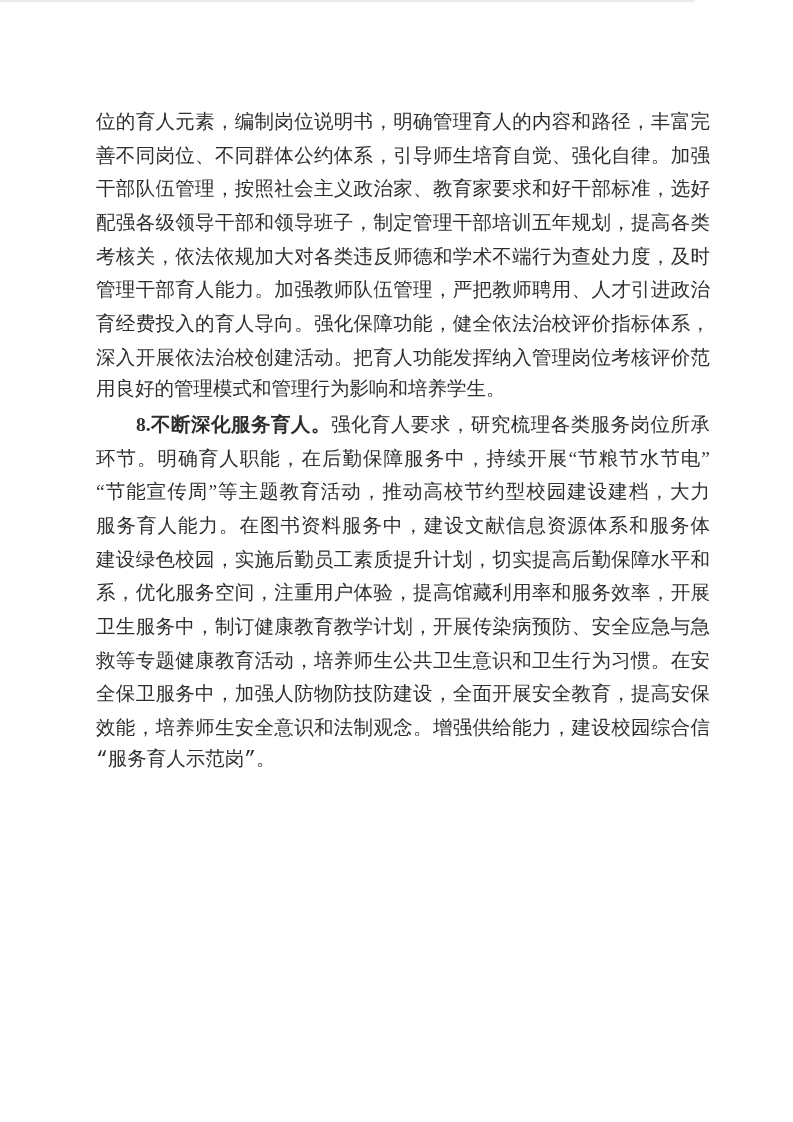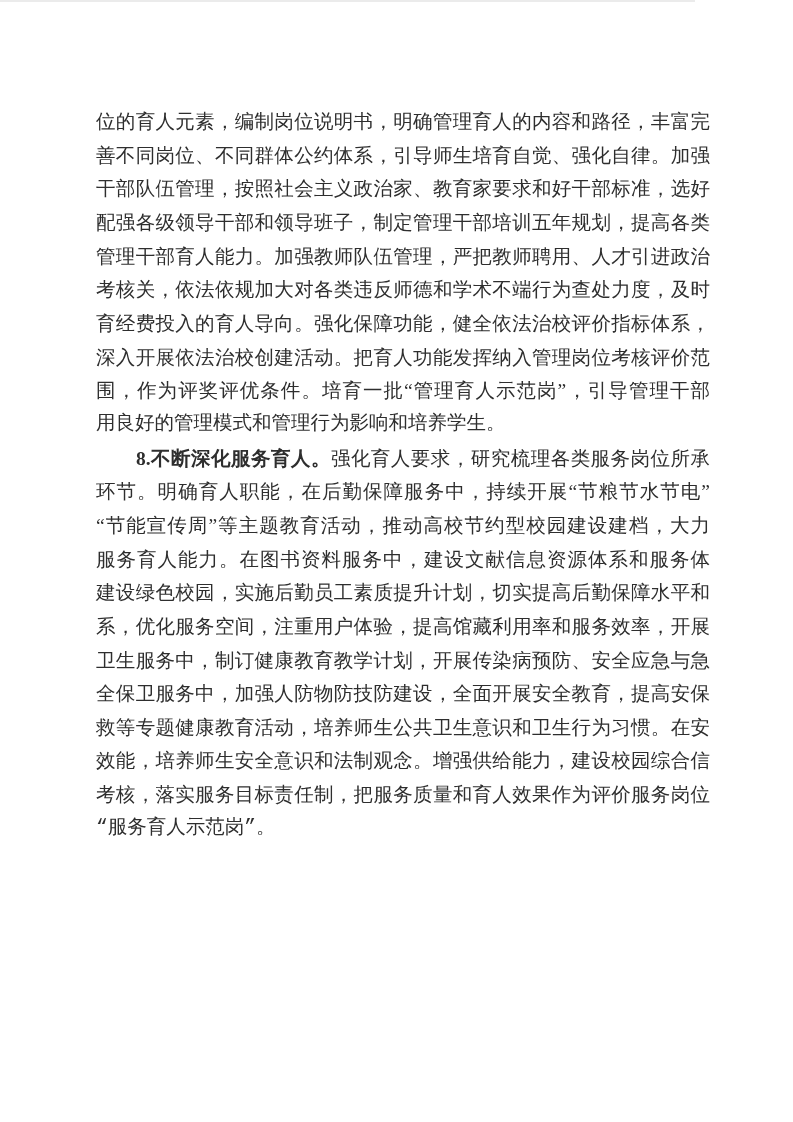--- a/index.html
+++ b/index.html
@@ -58,37 +58,35 @@
 <div class="page">
   <div class="scan-edge"></div>
 
   <div class="textblock">
 
     <div>
       <div class="line">位的育人元素，编制岗位说明书，明确管理育人的内容和路径，丰富完</div>
       <div class="line">善不同岗位、不同群体公约体系，引导师生培育自觉、强化自律。加强</div>
       <div class="line">干部队伍管理，按照社会主义政治家、教育家要求和好干部标准，选好</div>
       <div class="line">配强各级领导干部和领导班子，制定管理干部培训五年规划，提高各类</div>
+      <div class="line">考核关，依法依规加大对各类违反师德和学术不端行为查处力度，及时</div>
       <div class="line">管理干部育人能力。加强教师队伍管理，严把教师聘用、人才引进政治</div>
-      <div class="line">考核关，依法依规加大对各类违反师德和学术不端行为查处力度，及时</div>
       <div class="line">育经费投入的育人导向。强化保障功能，健全依法治校评价指标体系，</div>
       <div class="line">深入开展依法治校创建活动。把育人功能发挥纳入管理岗位考核评价范</div>
-      <div class="line">围，作为评奖评优条件。培育一批“管理育人示范岗”，引导管理干部</div>
       <div class="line para-end">用良好的管理模式和管理行为影响和培养学生。</div>
     </div>
 
     <div>
       <div class="line first-indent"><span class="bold">8.不断深化服务育人。</span><span>强化育人要求，研究梳理各类服务岗位所承</span></div>
       <div class="line">环节。明确育人职能，在后勤保障服务中，持续开展“节粮节水节电”</div>
       <div class="line">“节能宣传周”等主题教育活动，推动高校节约型校园建设建档，大力</div>
       <div class="line">服务育人能力。在图书资料服务中，建设文献信息资源体系和服务体</div>
       <div class="line">建设绿色校园，实施后勤员工素质提升计划，切实提高后勤保障水平和</div>
       <div class="line">系，优化服务空间，注重用户体验，提高馆藏利用率和服务效率，开展</div>
       <div class="line">卫生服务中，制订健康教育教学计划，开展传染病预防、安全应急与急</div>
+      <div class="line">救等专题健康教育活动，培养师生公共卫生意识和卫生行为习惯。在安</div>
       <div class="line">全保卫服务中，加强人防物防技防建设，全面开展安全教育，提高安保</div>
-      <div class="line">救等专题健康教育活动，培养师生公共卫生意识和卫生行为习惯。在安</div>
       <div class="line">效能，培养师生安全意识和法制观念。增强供给能力，建设校园综合信</div>
-      <div class="line">考核，落实服务目标责任制，把服务质量和育人效果作为评价服务岗位</div>
       <div class="line para-end">“服务育人示范岗”。</div>
     </div>
 
   </div>
 </div>
 
 </body></html>

